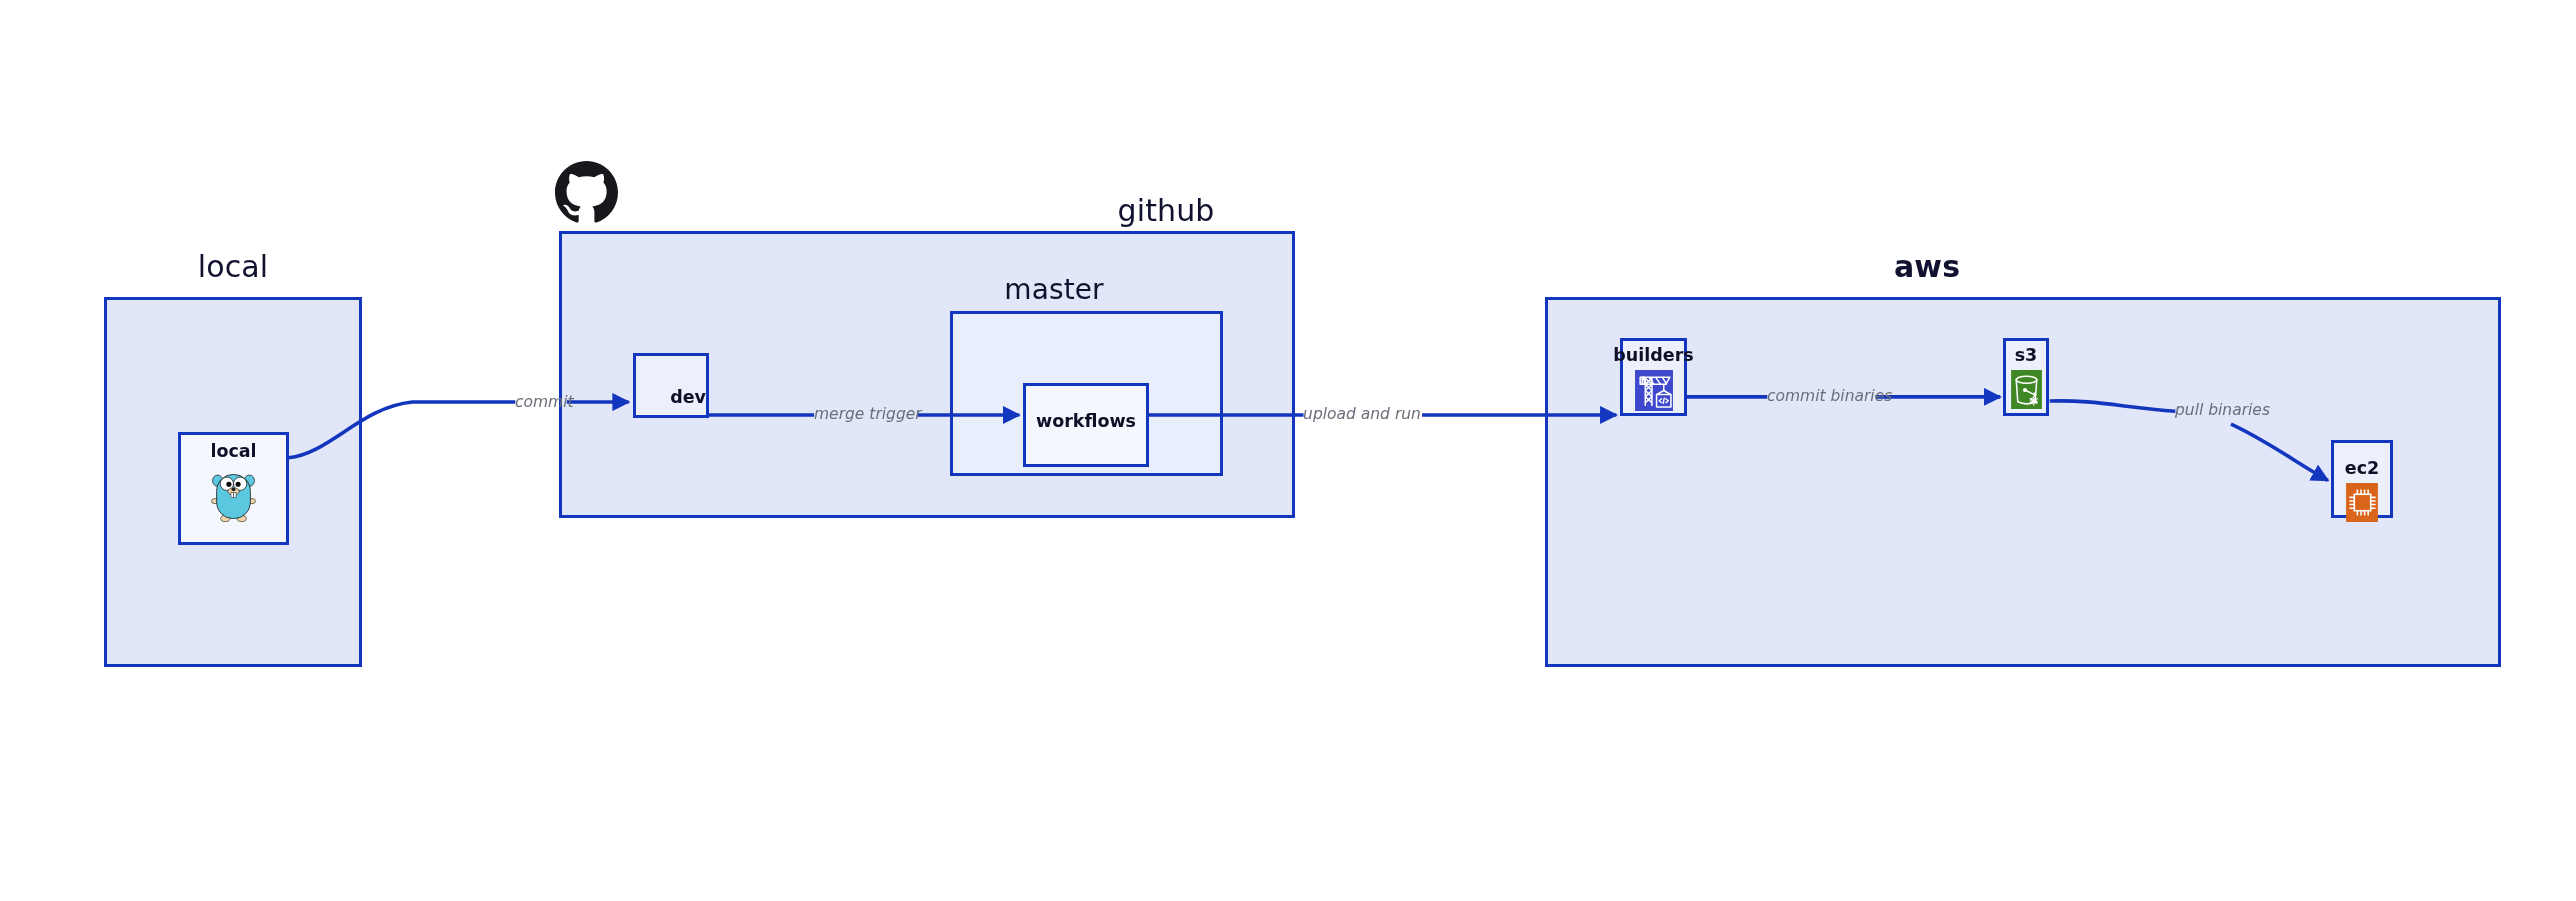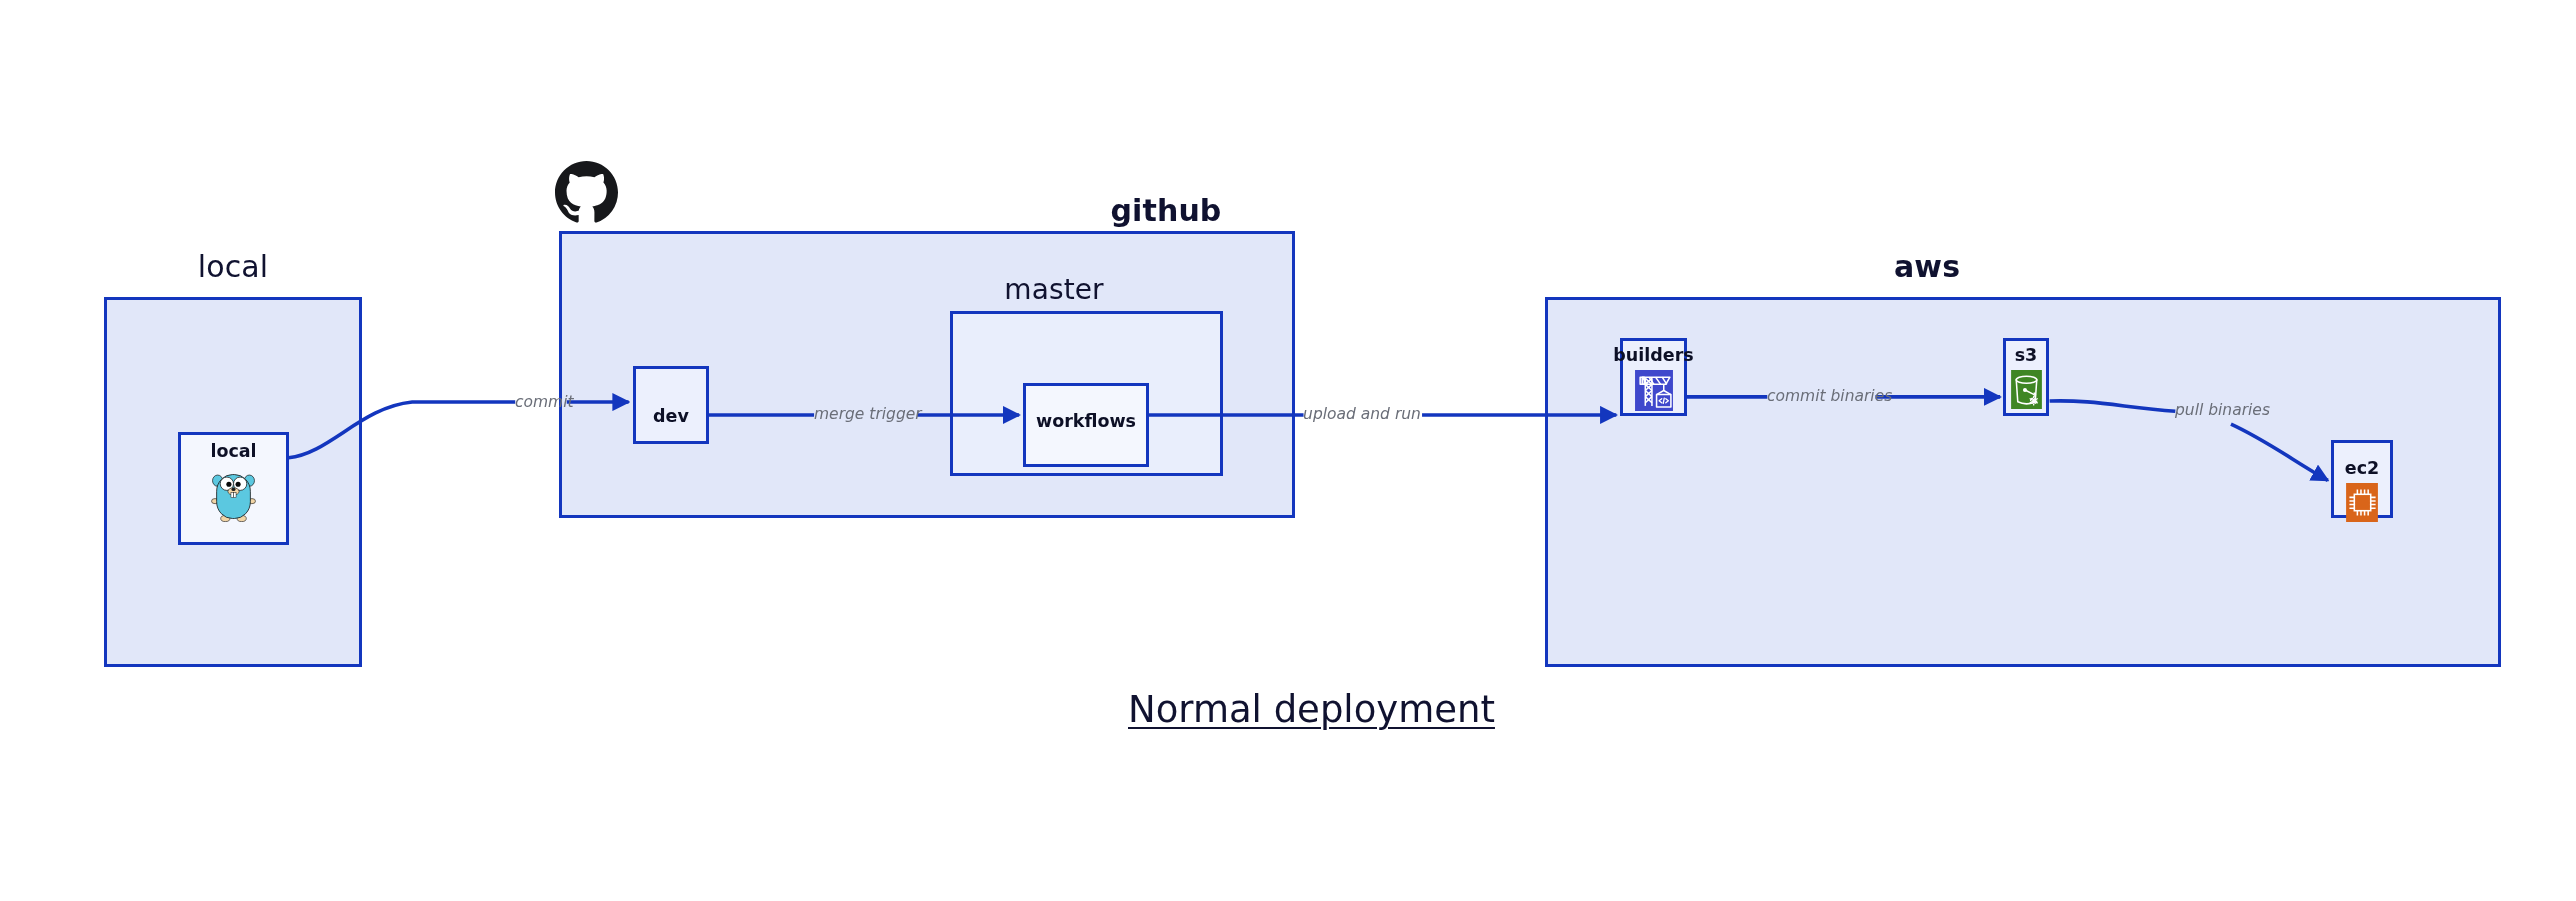--- a/index.html
+++ b/index.html
@@ -160,24 +160,24 @@
     <svg width="63" height="63" viewBox="0 0 16 16" xmlns="http://www.w3.org/2000/svg" aria-hidden="true">
       <path fill="#17181B" d="M8 0C3.58 0 0 3.58 0 8c0 3.54 2.29 6.53 5.47 7.59.4.07.55-.17.55-.38
         0-.19-.01-.82-.01-1.49-2.01.37-2.53-.49-2.69-.94-.09-.23-.48-.94-.82-1.13-.28-.15-.68-.52-.01-.53.63-.01
         1.08.58 1.23.82.72 1.21 1.87.87 2.33.66.07-.52.28-.87.51-1.07-1.78-.2-3.64-.89-3.64-3.95
         0-.87.31-1.59.82-2.15-.08-.2-.36-1.02.08-2.12 0 0 .67-.21 2.2.82.64-.18 1.32-.27 2-.27.68 0 1.36.09
         2 .27 1.53-1.04 2.2-.82 2.2-.82.44 1.1.16 1.92.08 2.12.51.56.82 1.27.82 2.15 0 3.07-1.87 3.75-3.65
         3.95.29.25.54.73.54 1.48 0 1.07-.01 1.93-.01 2.2 0 .21.15.46.55.38A8.01 8.01 0 0 0 16 8c0-4.42-3.58-8-8-8Z"></path>
     </svg>
   </div>
 
-  <div class="group-title" style="left:1037px; top:196px; width:258px; text-align:center;font-weight:bold;">github</div>
+  <div class="group-title" style="left:1037px; top:196px; width:258px; text-align:center;">github</div>
   <div class="group" style="left:559px; top:231px; width:736px; height:287px;"></div>
 
-  <div class="node" style="left:633px; top:366px; width:76px; height:78px; justify-content:center;">
+  <div class="node" style="left:633px; top:353px; width:76px; height:65px; justify-content:center;align-items:flex-end;">
     <div class="node-label" style="margin-top:24px;">dev</div>
   </div>
 
   <div class="group-title small" style="left:951px; top:276px; width:206px; text-align:center;">master</div>
   <div class="group inner" style="left:950px; top:311px; width:273px; height:165px;"></div>
 
   <div class="node white" style="left:1023px; top:383px; width:126px; height:84px;">
     <div class="node-label" style="margin-top:27px;">workflows</div>
   </div>
 
@@ -278,16 +278,15 @@
   <div class="edge-label" style="left:515px; top:395px; width:52px;">commit</div>
 
   <div class="edge-label" style="left:814px; top:407px; width:103px;">merge trigger</div>
 
   <div class="edge-label" style="left:1303px; top:407px; width:118px;">upload and run</div>
 
   <div class="edge-label" style="left:1767px; top:389px; width:108px;">commit binaries</div>
 
   <div class="edge-label" style="left:2175px; top:403px; width:93px;">pull binaries</div>
 
-  <div id="caption" style="left:1128px; top:691px; width:361px; text-align:center;">Normal deployment</div>
 
 </div>
 
 
 </body></html>

